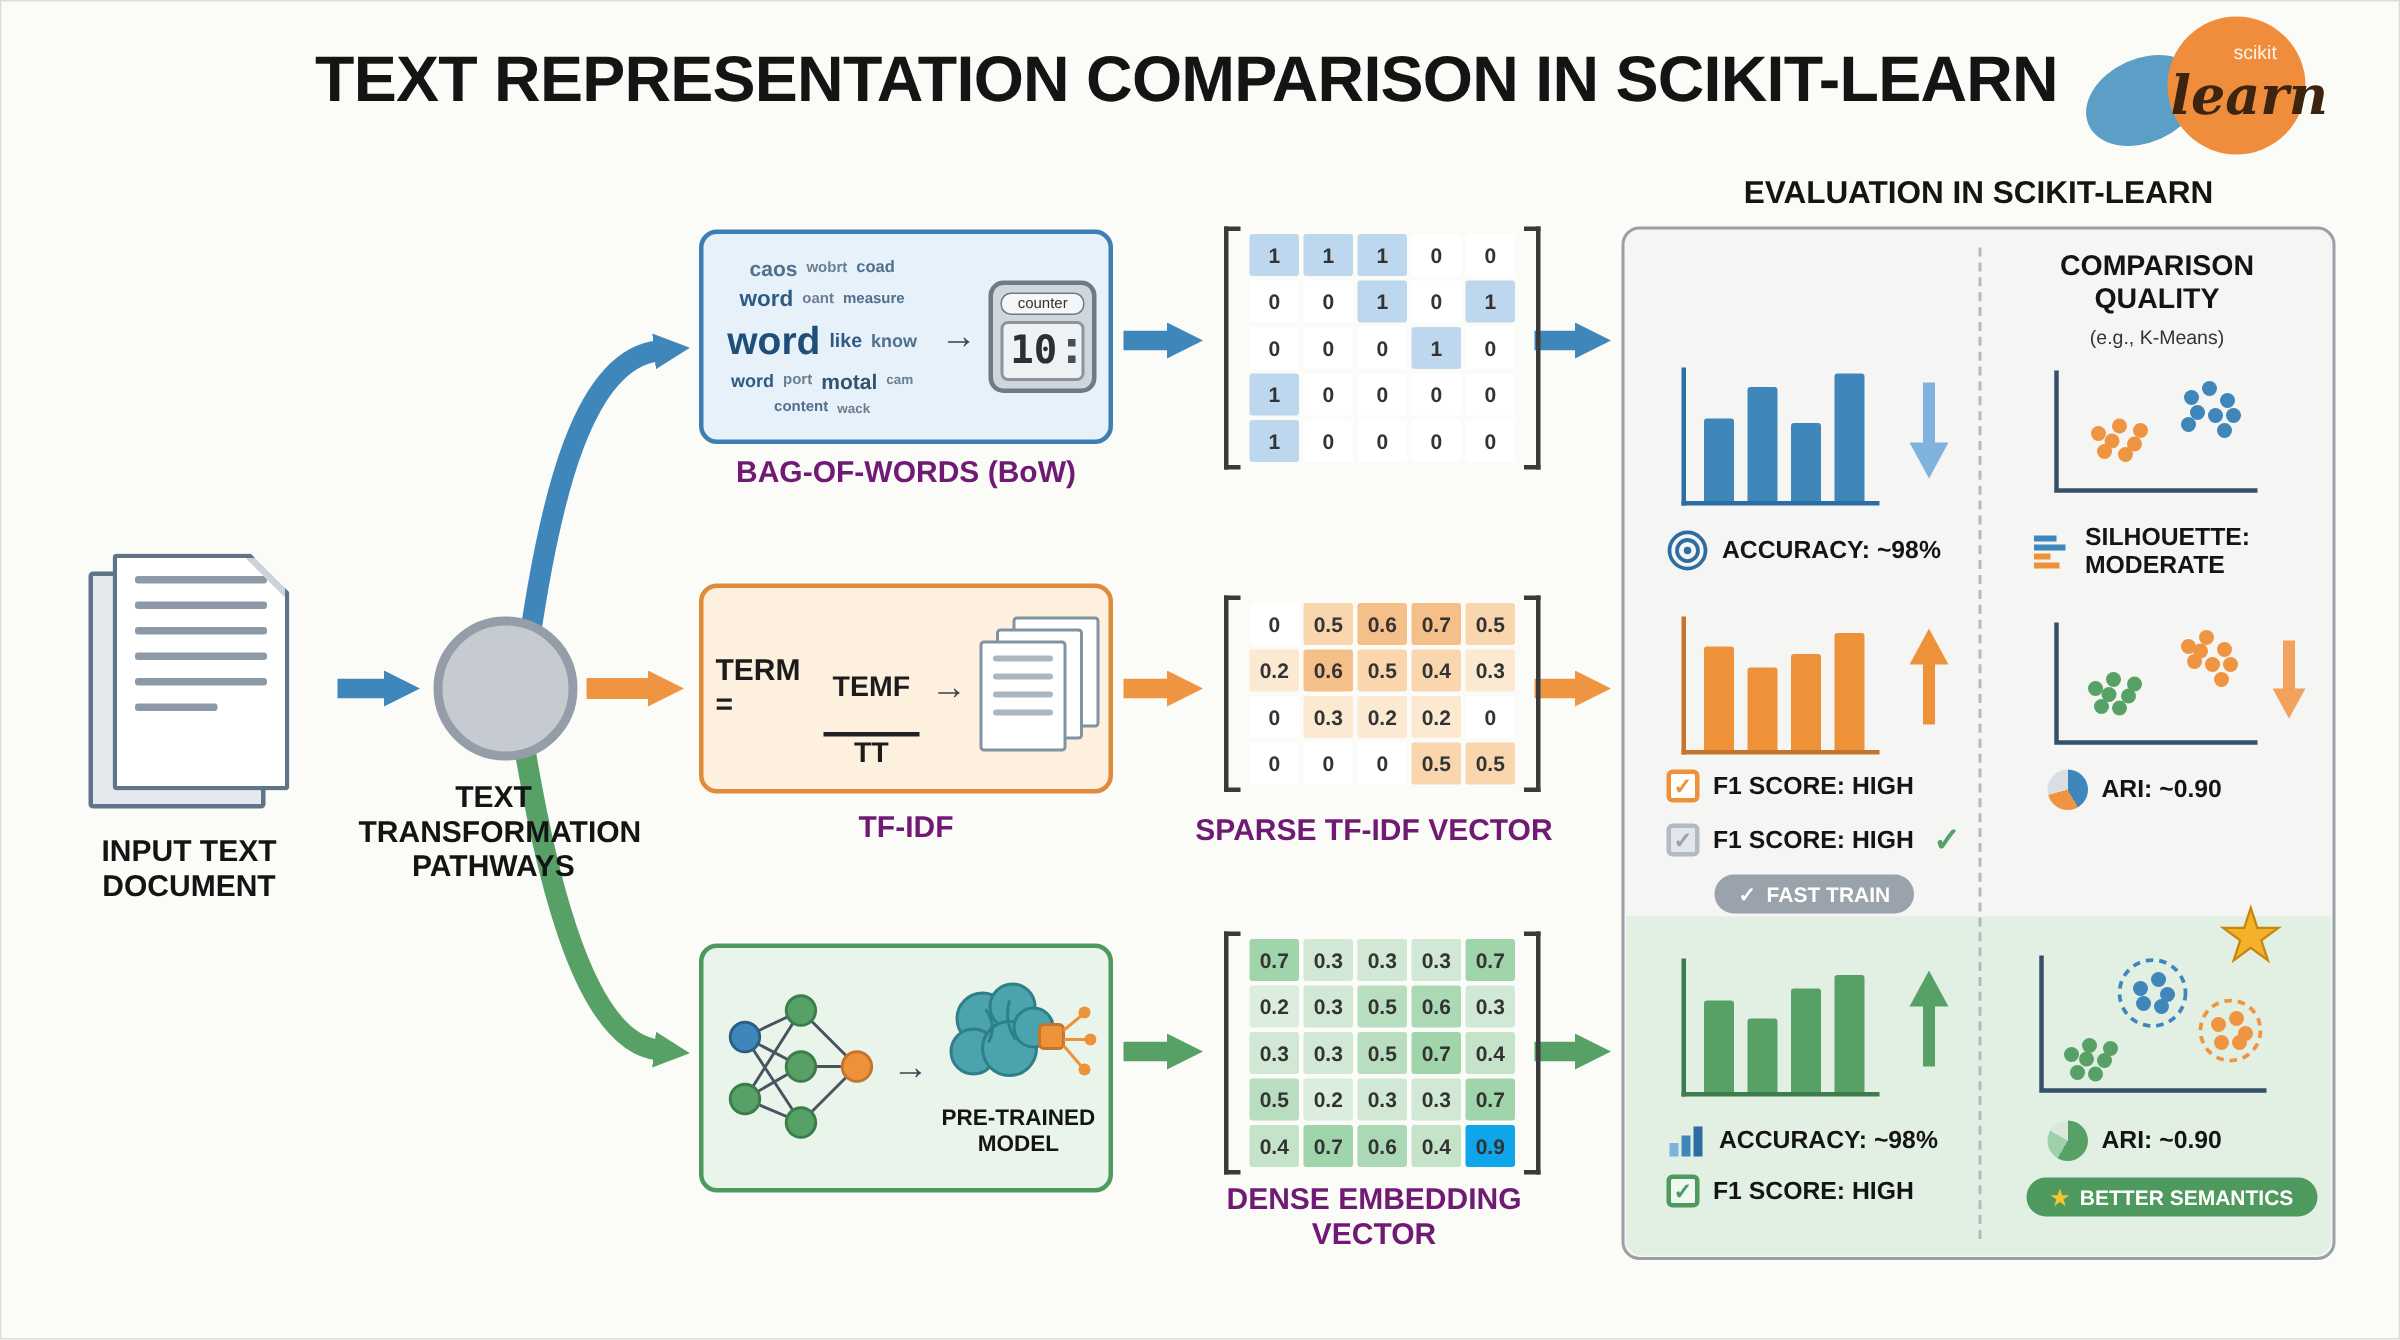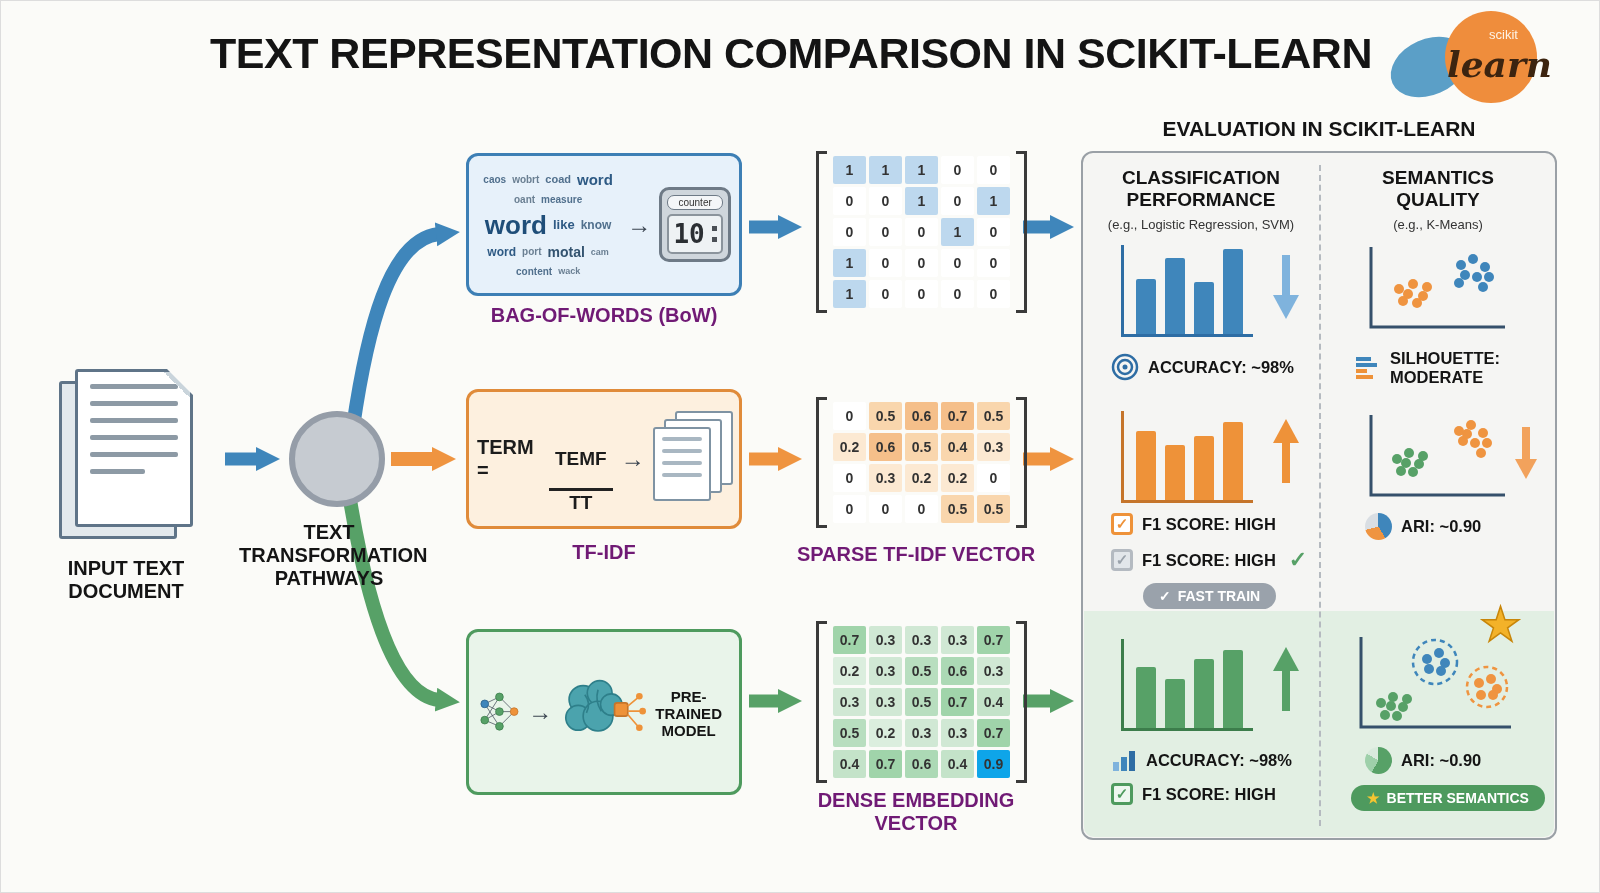--- a/index.html
+++ b/index.html
@@ -55,21 +55,21 @@
   
   .formula { display:flex; align-items:center; gap:8px; font-weight:800; font-size:20px; color:#1c1c1c; }
   .frac { text-align:center; font-size:19px; }
   .frac .num { border-bottom:3px solid #222; padding:0 6px 18px 6px;margin-top:44px; }
   .frac .den { padding-top:1px; }
   .docstack { position:relative; width:84px; height:96px; }
   .docstack .dpage { position:absolute; width:58px; height:74px; background:#fff; border:2.5px solid #7f93a3; border-radius:3px; }
   .docstack .dpage .dl { height:4px; background:#a9b7c2; border-radius:2px; margin:8px 7px 0 7px; }
 
   
-  .llm-right { display:flex; flex-direction:row; align-items:center;justify-content:flex-end; }
+  .llm-right { display:flex; flex-direction:column; align-items:center;justify-content:flex-end; }
   .model-label { font-weight:800; font-size:15px; line-height:17px; text-align:center; color:#141414; margin-top:2px; }
 
   
   .matrix { position:absolute; display:flex; align-items:stretch; }
   .bracket { width:11px; border:3.5px solid #3a3a3a; }
   .bracket.bl { border-right:none; }
   .bracket.br { border-left:none; }
   .m-grid { display:flex; flex-direction:column; gap:3px; padding:5px 6px; }
   .m-row { display:flex; gap:3px; }
   .m-cell { width:33px; height:28px; line-height:28px; text-align:center; font-weight:700; font-size:14px; color:#333; border-radius:2px; }
@@ -168,21 +168,21 @@
 
   <div class="hub"></div>
   <div class="hub-label">
     <div>TEXT</div>
     <div>TRANSFORMATION</div>
     <div>PATHWAYS</div>
   </div>
 
   <div class="pbox bow">
     <div class="wordcloud">
-        <span class="wc-word" style="font-size: 10px; color: rgb(81, 112, 141);">caos</span>
+        <span class="wc-word" style="font-size: 14px; color: rgb(81, 112, 141);">caos</span>
         <span class="wc-word" style="font-size: 10px; color: rgb(106, 127, 146);">wobrt</span>
         <span class="wc-word" style="font-size: 11px; color: rgb(81, 112, 141);">coad</span>
         <span class="wc-word" style="font-size: 15px; color: rgb(46, 90, 132);">word</span>
         <span class="wc-word" style="font-size: 10px; color: rgb(106, 127, 146);">oant</span>
         <span class="wc-word" style="font-size: 10px; color: rgb(81, 112, 141);">measure</span>
         <span class="wc-word" style="font-size: 26px; color: rgb(31, 78, 121);">word</span>
         <span class="wc-word" style="font-size: 13px; color: rgb(46, 90, 132);">like</span>
         <span class="wc-word" style="font-size: 12px; color: rgb(81, 112, 141);">know</span>
         <span class="wc-word" style="font-size: 12px; color: rgb(46, 90, 132);">word</span>
         <span class="wc-word" style="font-size: 10px; color: rgb(106, 127, 146);">port</span>
@@ -385,27 +385,22 @@
     <div>DENSE EMBEDDING</div>
     <div>VECTOR</div>
   </div>
 
   <div class="eval-title">EVALUATION IN SCIKIT-LEARN</div>
 
   <div class="panel">
     <div class="green-band"></div>
     <div class="divider"></div>
 
-    <div class="col-head left">
-      <div>CLASSIFICATION</div>
-      <div>PERFORMANCE</div>
-      <div class="sub">(e.g., Logistic Regression, SVM)</div>
-    </div>
     <div class="col-head right">
-      <div>SEMANTICS</div>
+      <div>COMPARISON</div>
       <div>QUALITY</div>
       <div class="sub">(e.g., K-Means)</div>
     </div>
 
     <div class="chart cblue" style="left:38px; top:92px;">
         <div class="bar" style="height: 62%;"></div>
         <div class="bar" style="height: 85%;"></div>
         <div class="bar" style="height: 58%;"></div>
         <div class="bar" style="height: 95%;"></div>
       </div>

